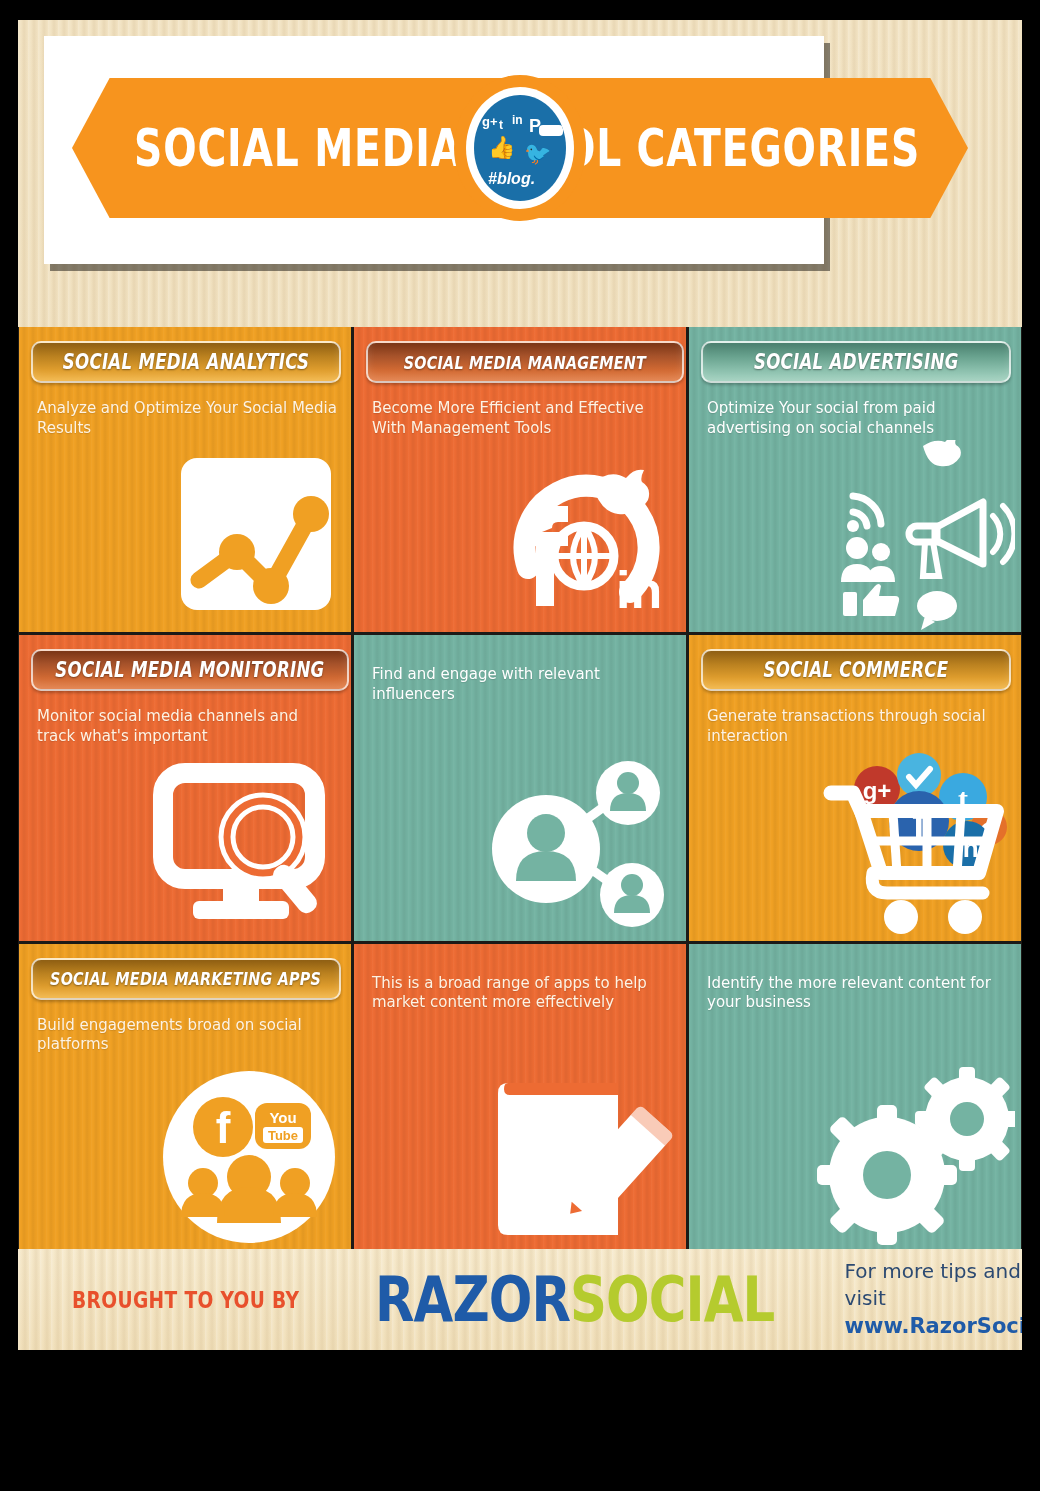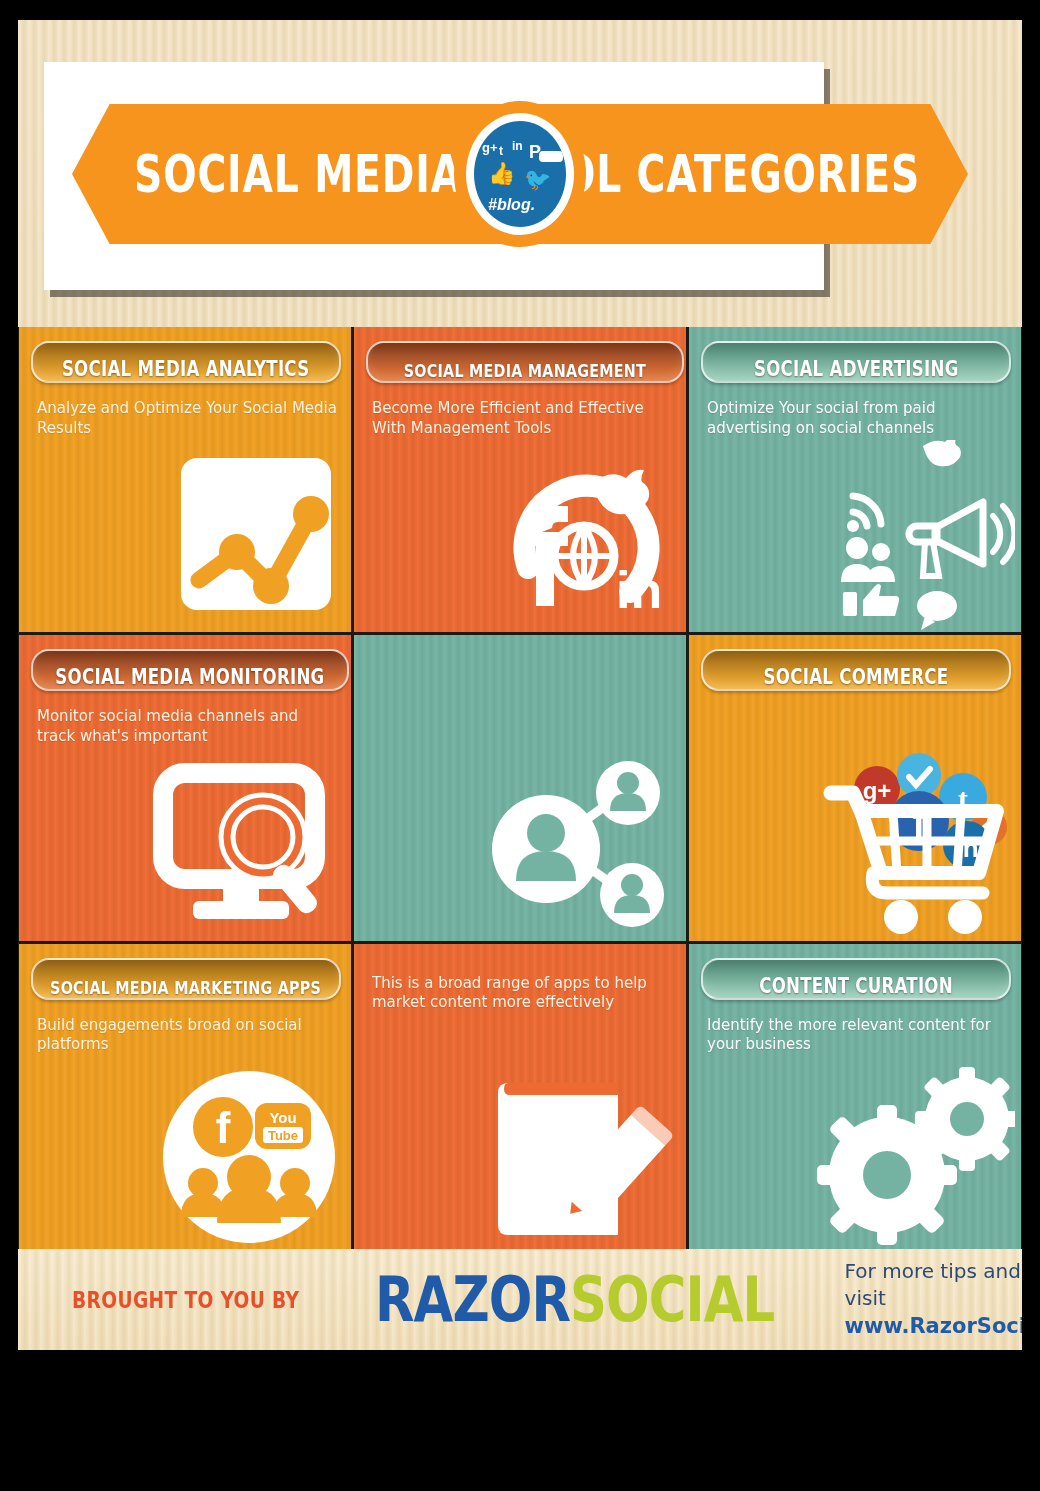--- a/index.html
+++ b/index.html
@@ -25,21 +25,21 @@
         rgba(173,140,90,0.13) 6px,
         rgba(255,255,255,0.00) 10px),
       linear-gradient(180deg, #f2e3c3 0%, #efdfbd 40%, #e7d3ac 100%);
     overflow: hidden;
   }
 
   
   .header-wrap {
     position: absolute;
     left: 26px;
-    top: 42px;
+    top: 16px;
     width: 780px;
     height: 228px;
     background: #ffffff;
     box-shadow: 6px 7px 0 rgba(40,36,30,0.55);
   }
 
   .banner {
     position: absolute;
     left: 28px;
     top: 42px;
@@ -151,27 +151,28 @@
   .card.amber  { background-color: #f0a023; }
   .card.orange { background-color: #ed6b33; }
   .card.teal   { background-color: #74b3a2; }
 
   
   .pill {
     position: relative;
     display: block;
     margin: 0 auto;
     height: 42px;
-    border-radius: 18px;
+    border-radius: 10px;
     border: 2px solid rgba(255,255,255,0.72);
     box-shadow: 0 2px 3px rgba(0,0,0,0.25), inset 0 -5px 9px rgba(255,255,255,0.12);
     display: flex;
-    align-items: flex-end;
+    align-items: center;
     justify-content: center;
     overflow: hidden;
+    font-style: italic;
   }
   .card.amber  .pill { width: 310px; background: linear-gradient(180deg, #8e5e12 0%, #b9801f 34%, #e09e2e 72%, #f2b340 100%); }
   .card.orange .pill { width: 318px; background: linear-gradient(180deg, #7a3516 0%, #a6522a 34%, #d26a33 72%, #e27b43 100%); }
   .card.teal   .pill { width: 310px; background: linear-gradient(180deg, #4a7f6e 0%, #67a18d 34%, #8bc0ad 72%, #9ecfbc 100%); }
 
   .pill-label {
     color: #ffffff;
     font-family: "Liberation Sans Narrow", "DejaVu Sans Condensed", "Liberation Sans", sans-serif;
     font-weight: bold;
     font-size: 21px;
@@ -374,20 +375,21 @@
           <rect x="78" y="134" width="36" height="22" fill="#fff"></rect>
           <rect x="48" y="152" width="96" height="18" rx="6" fill="#fff"></rect>
           <circle cx="118" cy="88" r="36" fill="none" stroke="#fff" stroke-width="17"></circle>
           <circle cx="118" cy="88" r="36" fill="none" stroke="#ed6b33" stroke-width="7"></circle>
           <rect x="140" y="112" width="20" height="56" rx="9" fill="#fff" transform="rotate(-40 150 140)"></rect>
         </svg>
       </div>
     </div>
 
     <div class="card teal">
+      <div class="card-desc">Find and engage with relevant influencers</div>
       <div class="illo">
         <svg viewBox="0 0 200 190">
           <g stroke="#fff" stroke-width="9">
             <line x1="74" y1="94" x2="140" y2="46"></line>
             <line x1="74" y1="94" x2="142" y2="142"></line>
           </g>
           <circle cx="66" cy="100" r="54" fill="#fff"></circle>
           <circle cx="66" cy="84" r="19" fill="#74b3a2"></circle>
           <path d="M36 132 q0 -30 30 -30 q30 0 30 30 z" fill="#74b3a2"></path>
           <circle cx="148" cy="44" r="32" fill="#fff"></circle>
@@ -397,20 +399,21 @@
           <circle cx="152" cy="136" r="11" fill="#74b3a2"></circle>
           <path d="M134 164 q0 -18 18 -18 q18 0 18 18 z" fill="#74b3a2"></path>
         </svg>
       </div>
     </div>
 
     <div class="card amber">
       <div class="pill">
         <span class="pill-label">SOCIAL COMMERCE</span>
       </div>
+      <div class="card-desc">Generate transactions through social interaction</div>
       <div class="illo">
         <svg viewBox="0 0 200 190">
           <circle cx="62" cy="40" r="23" fill="#c0392b"></circle>
           <text x="62" y="50" text-anchor="middle" font-family="Liberation Sans, sans-serif" font-weight="bold" font-size="24" fill="#fff">g+</text>
           <circle cx="104" cy="26" r="22" fill="#49b4e0"></circle>
           <path d="M94 28 l7 8 l14 -16" stroke="#fff" stroke-width="6" fill="none" stroke-linecap="round"></path>
           <circle cx="148" cy="48" r="24" fill="#3aa9e0"></circle>
           <text x="148" y="60" text-anchor="middle" font-family="Liberation Serif, serif" font-weight="bold" font-size="30" fill="#fff">t</text>
           <circle cx="104" cy="72" r="30" fill="#2a63ad"></circle>
           <text x="104" y="88" text-anchor="middle" font-family="Liberation Sans, sans-serif" font-weight="bold" font-size="40" fill="#fff">f</text>
@@ -469,23 +472,20 @@
             <rect x="104" y="46" width="46" height="96" rx="5" fill="#fff"></rect>
             <rect x="104" y="46" width="46" height="14" fill="#ed6b33" opacity="0.35"></rect>
             <path d="M104 142 h46 l-23 32 z" fill="#fff"></path>
             <path d="M118 164 h14 l-7 10 z" fill="#ed6b33"></path>
           </g>
         </svg>
       </div>
     </div>
 
     <div class="card teal">
-      <div class="pill">
-        <span class="pill-label">CONTENT CURATION</span>
-      </div>
       <div class="card-desc">Identify the more relevant content for your business</div>
       <div class="illo">
         <svg viewBox="0 0 200 190">
           <g fill="#fff">
             <circle cx="72" cy="118" r="58"></circle>
             <g>
               <rect x="62" y="48" width="20" height="22" rx="5"></rect>
               <rect x="62" y="166" width="20" height="22" rx="5"></rect>
               <rect x="2" y="108" width="22" height="20" rx="5"></rect>
               <rect x="120" y="108" width="22" height="20" rx="5"></rect>

